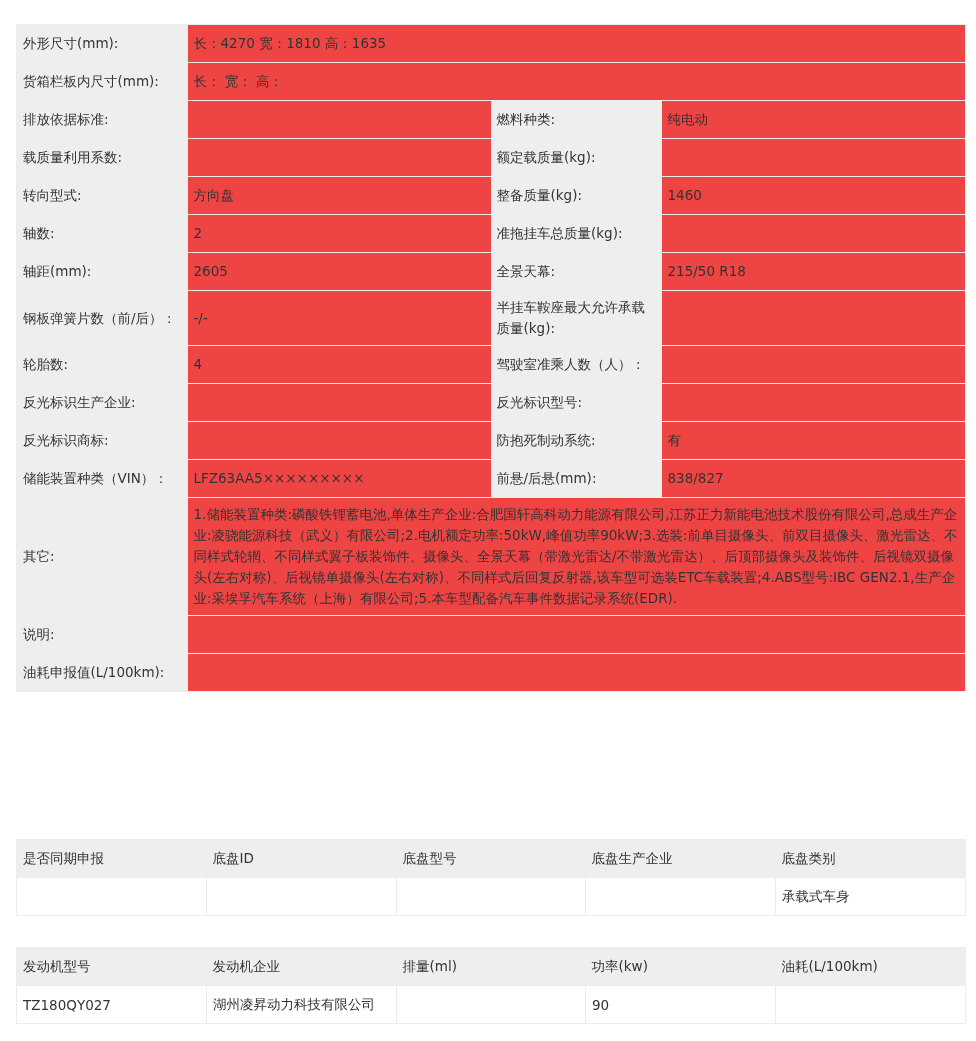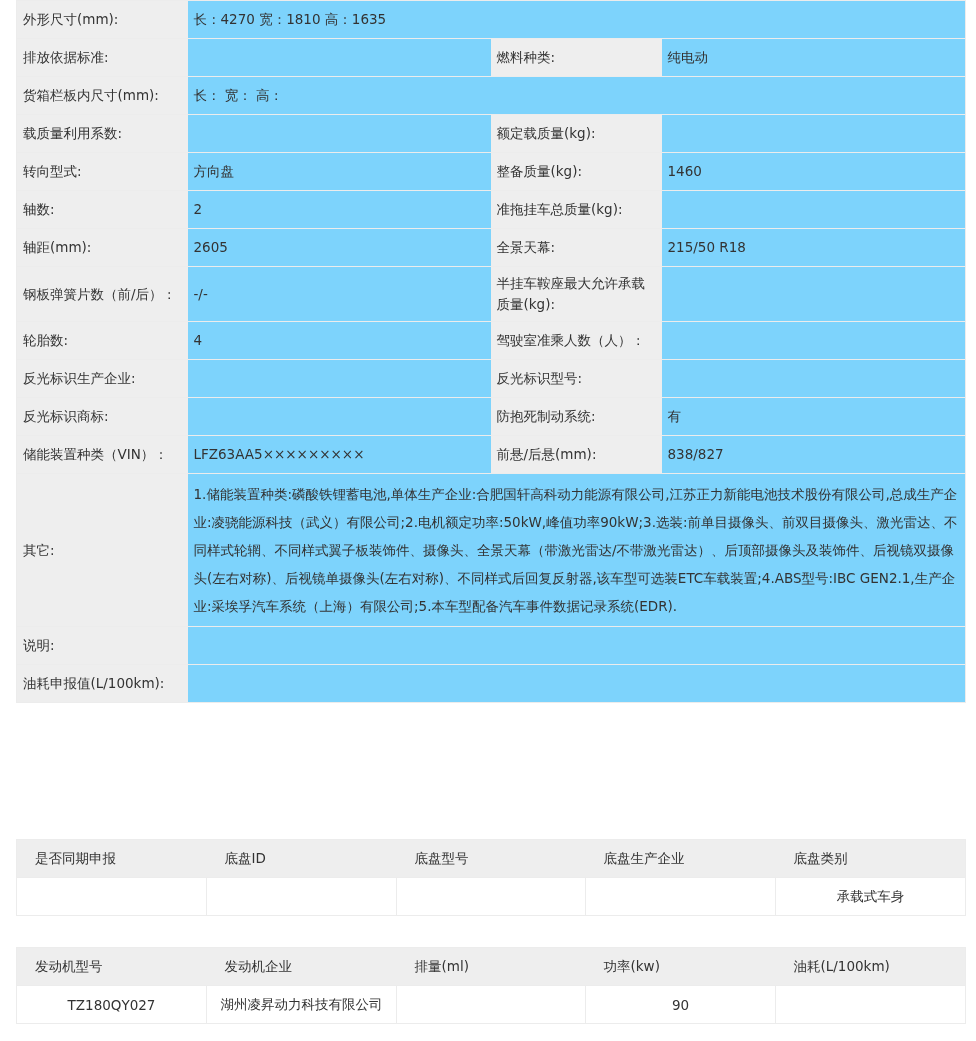--- a/index.html
+++ b/index.html
@@ -4,48 +4,47 @@
   <style>
     * { box-sizing: border-box; margin: 0; padding: 0; }
     html, body { background: #ffffff; }
     body {
       width: 976px; height: 1041px; position: relative; overflow: hidden;
       font-family: "DejaVu Sans", "Liberation Sans", sans-serif;
       font-size: 13.5px; color: #333333;
     }
     table { border-collapse: collapse; table-layout: fixed; }
     .spec {
-      position: absolute; left: 16px; top: 0; width: 949px;
+      position: absolute; left: 16px; top: 24px; width: 949px;
       border: 1px solid #ececec;
     }
     .spec td {
       border-bottom: 1px solid #ececec;
       padding: 6px 6px 6px 6px;
       line-height: 21px;
       vertical-align: middle;
       height: 38px;
     }
     .spec td.lbl { background: #eeeeee; color: #333; }
-    .spec td.val { background: #7dd3fc; }
+    .spec td.val { background: #ef4444; }
     .spec tr.tall td { height: 53px; }
     .spec tr.other td { height: 117px; }
-    .spec td.val.wide { line-height: 28px; }
+    .spec td.val.wide { line-height: 21px; }
 
     .sub {
       position: absolute; left: 16px; width: 949px;
       border: 1px solid #ececec;
     }
     .sub th {
       background: #eeeeee; font-weight: normal; text-align: left;
-      height: 38px; padding: 0 18px; border-bottom: 1px solid #ececec;
+      height: 38px; padding: 0 6px; border-bottom: 1px solid #ececec;
     }
     .sub td {
       height: 38px; padding: 8px 6px; border-bottom: 1px solid #ececec;
       border-right: 1px solid #ececec;
-      text-align: center;
     }
     .sub td:last-child { border-right: none; }
     #chassis { top: 839px; }
     #engine { top: 947px; }
   </style>
 </head>
 <body>
 
 <table class="spec">
   <colgroup>
@@ -53,28 +52,28 @@
       <col style="width:303px">
       <col style="width:171px">
       <col style="width:304px">
   </colgroup>
   <tbody>
       <tr>
     <td class="lbl">外形尺寸(mm):</td>
     <td class="val" colspan="3">长：4270 宽：1810 高：1635</td>
   </tr>
   <tr>
+    <td class="lbl">货箱栏板内尺寸(mm):</td>
+    <td class="val" colspan="3">长：  宽：  高：</td>
+  </tr>
+  <tr>
     <td class="lbl">排放依据标准:</td>
     <td class="val"></td>
     <td class="lbl">燃料种类:</td>
     <td class="val">纯电动</td>
-  </tr>
-  <tr>
-    <td class="lbl">货箱栏板内尺寸(mm):</td>
-    <td class="val" colspan="3">长：  宽：  高：</td>
   </tr>
   <tr>
     <td class="lbl">载质量利用系数:</td>
     <td class="val"></td>
     <td class="lbl">额定载质量(kg):</td>
     <td class="val"></td>
   </tr>
   <tr>
     <td class="lbl">转向型式:</td>
     <td class="val">方向盘</td>

